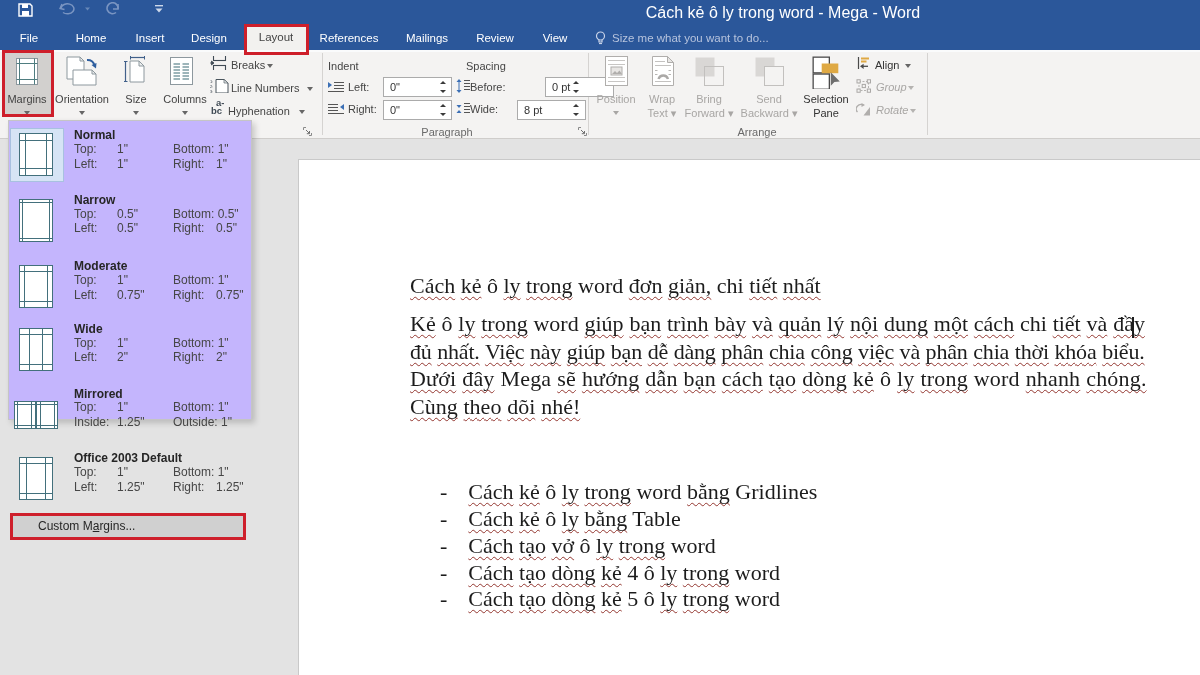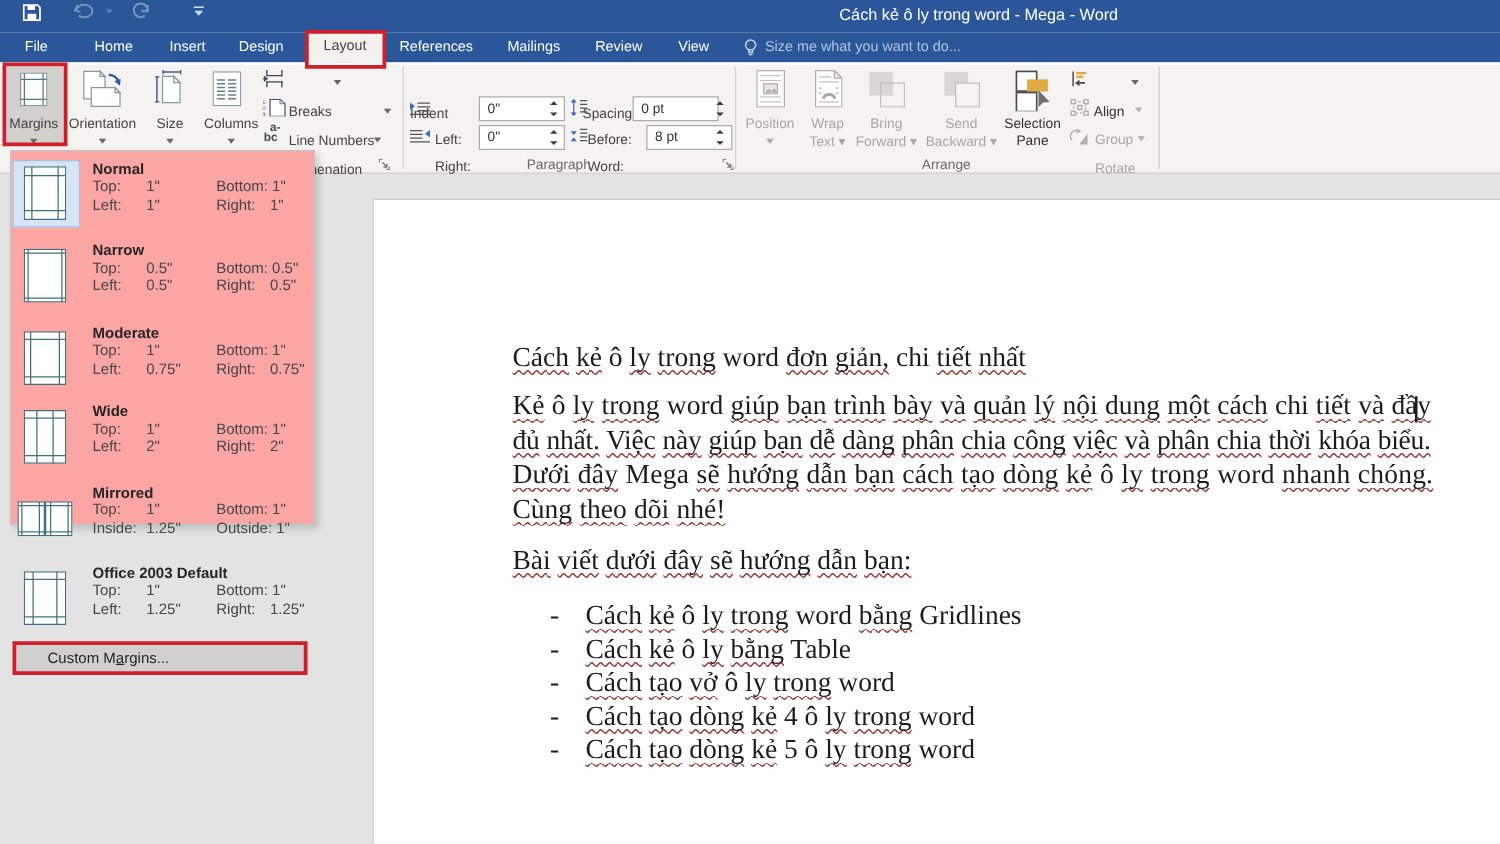--- a/index.html
+++ b/index.html
@@ -3,43 +3,43 @@
 <meta charset="utf-8">
 <style>
 * { margin:0; padding:0; box-sizing:border-box; }
 html,body { width:1200px; height:675px; overflow:hidden; }
 body { font-family:"Liberation Sans", sans-serif; position:relative; background:#e3e3e3; }
 .abs { position:absolute; }
 
 #titlebar { left:0; top:0; width:1200px; height:26px; background:#2b579a; }
 #tabrow { left:0; top:26px; width:1200px; height:24px; background:#2b579a; }
 .tab { position:absolute; top:3px; height:21px; line-height:19px; color:#fff; font-size:11.5px; transform:translateX(-50%); }
-#titletext { position:absolute; left:783px; top:4px; transform:translateX(-50%); color:#fff; font-size:13px; white-space:nowrap; }
+#titletext { position:absolute; left:783px; top:4px; transform:translateX(-50%); color:#fff; font-size:16px; white-space:nowrap; }
 
 #ribbon { left:0; top:50px; width:1200px; height:89px; background:#f4f3f2; border-bottom:1px solid #cfcdcb; }
 .gsep { position:absolute; top:3px; width:1px; height:82px; background:#d5d3d1; }
 .biglabel { position:absolute; font-size:11px; color:#444; text-align:center; transform:translateX(-50%); white-space:nowrap; }
 .caret { position:absolute; width:0; height:0; border-left:3.5px solid transparent; border-right:3.5px solid transparent; border-top:4px solid #666; transform:translateX(-50%); }
-.smalltxt { position:absolute; font-size:11px; color:#444; white-space:nowrap;margin-top:25px; }
+.smalltxt { position:absolute; font-size:11px; color:#444; white-space:nowrap; }
 .grouplabel { position:absolute; top:76px; font-size:11px; color:#6a6a6a; transform:translateX(-50%); white-space:nowrap; }
 .inbox { position:absolute; width:69px; height:20px; background:#fff; border:1px solid #ababab; font-size:11px; color:#333; line-height:18px; padding-left:6px; }
 .spin { position:absolute; width:7px; height:14px; }
 .spin i { position:absolute; left:0; width:0; height:0; border-left:3px solid transparent; border-right:3px solid transparent; }
 .spin .u { top:1px; border-bottom:3.8px solid #3a3a3a; }
 .spin .d { bottom:1px; border-top:3.8px solid #3a3a3a; }
-.gray { color:#a8a6a4 !important; }
+.gray { color:#a8a6a4 !important;font-style:italic; }
 .launcher { position:absolute; width:9px; height:9px; }
 
 #docarea { left:0; top:140px; width:1200px; height:535px; background:#e3e3e3; }
 #page { position:absolute; left:298px; top:19px; width:902px; height:516px; background:#fff; border-top:1px solid #c9c9c9; border-left:1px solid #c9c9c9; }
 #doc { position:absolute; left:0; top:140px; width:976px; height:535px; font-family:"Liberation Serif", serif; font-size:22px; color:#1c1c1c; }
 #doc .par { position:absolute; white-space:nowrap; }
 .sq { text-decoration:underline wavy #943730 1px; text-decoration-skip-ink:none; text-underline-offset:3px; }
 
-#dd { left:8px; top:120px; width:244px; height:300px; background:#fca5a5; border:1px solid #c5c5c5; box-shadow:3px 3px 6px rgba(0,0,0,0.18); }
+#dd { left:8px; top:120px; width:244px; height:300px; background:#c4b5fd; border:1px solid #c5c5c5; box-shadow:3px 3px 6px rgba(0,0,0,0.18); }
 .dditem { position:absolute; left:0; width:100%; height:64px; }
 .ddname { position:absolute; left:65px; top:0; font-size:12px; font-weight:bold; color:#262626; }
 .ddrow { position:absolute; font-size:12px; color:#464646; white-space:nowrap; }
 .redbox { position:absolute; border:3.5px solid #ce1f2b; }
 </style>
 </head>
 <body>
 <div class="abs" id="titlebar">
 
   <svg class="abs" style="left:18px;top:3px" width="15" height="14" viewBox="0 0 15 14">
@@ -225,37 +225,37 @@
       <path d="M3 14 l2.5 -3 h-5 z" fill="#3b6fb5"></path>
     <line x1="3" y1="2" x2="3" y2="12" stroke="#3b6fb5"></line>
     <g stroke="#555">
         <line x1="8" y1="1.5" x2="14" y2="1.5"></line>
         <line x1="8" y1="4.5" x2="14" y2="4.5"></line>
         <line x1="8" y1="7.5" x2="14" y2="7.5"></line>
         <line x1="8" y1="10.5" x2="14" y2="10.5"></line>
       </g>
   </svg>
   <div class="smalltxt" style="left:470px;top:31px">Before:</div>
-  <div class="inbox" style="left:506px;top:27px">0 pt</div>
+  <div class="inbox" style="left:545px;top:27px">0 pt</div>
   <div class="spin" style="left:573px;top:30px">
       <i class="u"></i>
       <i class="d"></i>
     </div>
 
   <svg class="abs" style="left:456px;top:52px" width="14" height="14" viewBox="0 0 14 14">
     <path d="M3 6 l2.5 -3 h-5 z" fill="#3b6fb5"></path>
       <path d="M3 8 l2.5 3 h-5 z" fill="#3b6fb5"></path>
     <g stroke="#555">
         <line x1="8" y1="1.5" x2="14" y2="1.5"></line>
         <line x1="8" y1="4.5" x2="14" y2="4.5"></line>
         <line x1="8" y1="7.5" x2="14" y2="7.5"></line>
         <line x1="8" y1="10.5" x2="14" y2="10.5"></line>
       </g>
   </svg>
-  <div class="smalltxt" style="left:470px;top:53px">Word:</div>
+  <div class="smalltxt" style="left:470px;top:53px">Wide:</div>
   <div class="inbox" style="left:517px;top:49.5px">8 pt</div>
   <div class="spin" style="left:573px;top:52.5px">
       <i class="u"></i>
       <i class="d"></i>
     </div>
 
   <div class="grouplabel" style="left:447px">Paragraph</div>
   <svg class="launcher" style="left:578px;top:77px" viewBox="0 0 9 9">
     <path d="M0.5 3 v-2.5 h2.5" stroke="#8a8a8a" fill="none"></path>
     <path d="M3 3 l3.2 3.2 M6.5 4 v2.7 h-2.7" stroke="#707070" fill="none"></path>
@@ -354,21 +354,20 @@
   <div id="page"></div>
 </div>
 
 <div class="abs" id="doc">
   <div class="par" style="left:410px;top:132.5px;"><span class="sq">Cách</span> <span class="sq">kẻ</span> ô <span class="sq">ly</span> <span class="sq">trong</span> word <span class="sq">đơn</span> <span class="sq">giản,</span> chi <span class="sq">tiết</span> <span class="sq">nhất</span></div>
   <div class="par" style="left:410px;top:170.3px;line-height:27.5px;word-spacing:0.3px;"><span class="sq">Kẻ</span> ô <span class="sq">ly</span> <span class="sq">trong</span> word <span class="sq">giúp</span> <span class="sq">bạn</span> <span class="sq">trình</span> <span class="sq">bày</span> <span class="sq">và</span> <span class="sq">quản</span> <span class="sq">lý</span> <span class="sq">nội</span> <span class="sq">dung</span> <span class="sq">một</span> <span class="sq">cách</span> chi <span class="sq">tiết</span> <span class="sq">và</span> <span class="sq">đầy</span><br>
 <span style="letter-spacing:-0.19px"><span class="sq">đủ</span> <span class="sq">nhất.</span> <span class="sq">Việc</span> <span class="sq">này</span> <span class="sq">giúp</span> <span class="sq">bạn</span> <span class="sq">dễ</span> <span class="sq">dàng</span> <span class="sq">phân</span> <span class="sq">chia</span> <span class="sq">công</span> <span class="sq">việc</span> <span class="sq">và</span> <span class="sq">phân</span> <span class="sq">chia</span> <span class="sq">thời</span> <span class="sq">khóa</span> <span class="sq">biểu.</span></span><br>
 <span style="letter-spacing:0.17px"><span class="sq">Dưới</span> <span class="sq">đây</span> Mega <span class="sq">sẽ</span> <span class="sq">hướng</span> <span class="sq">dẫn</span> <span class="sq">bạn</span> <span class="sq">cách</span> <span class="sq">tạo</span> <span class="sq">dòng</span> <span class="sq">kẻ</span> ô <span class="sq">ly</span> <span class="sq">trong</span> word <span class="sq">nhanh</span> <span class="sq">chóng.</span></span><br>
 <span class="sq">Cùng</span> <span class="sq">theo</span> <span class="sq">dõi</span> <span class="sq">nhé!</span></div>
   <div style="position:absolute;left:1132px;top:177px;width:1.6px;height:21px;background:#1c1c1c;"></div>
-  <div class="par" style="left:410px;top:294.8px;"><span class="sq">Bài</span> <span class="sq">viết</span> <span class="sq">dưới</span> <span class="sq">đây</span> <span class="sq">sẽ</span> <span class="sq">hướng</span> <span class="sq">dẫn</span> <span class="sq">bạn:</span></div>
   <div class="par" style="left:440px;top:339.2px;line-height:26.8px;">-<span style="display:inline-block;width:21px;"></span><span class="sq">Cách</span> <span class="sq">kẻ</span> ô <span class="sq">ly</span> <span class="sq">trong</span> word <span class="sq">bằng</span> Gridlines<br>
 -<span style="display:inline-block;width:21px;"></span><span class="sq">Cách</span> <span class="sq">kẻ</span> ô <span class="sq">ly</span> <span class="sq">bằng</span> Table<br>
 -<span style="display:inline-block;width:21px;"></span><span class="sq">Cách</span> <span class="sq">tạo</span> <span class="sq">vở</span> ô <span class="sq">ly</span> <span class="sq">trong</span> word<br>
 -<span style="display:inline-block;width:21px;"></span><span class="sq">Cách</span> <span class="sq">tạo</span> <span class="sq">dòng</span> <span class="sq">kẻ</span> 4 ô <span class="sq">ly</span> <span class="sq">trong</span> word<br>
 -<span style="display:inline-block;width:21px;"></span><span class="sq">Cách</span> <span class="sq">tạo</span> <span class="sq">dòng</span> <span class="sq">kẻ</span> 5 ô <span class="sq">ly</span> <span class="sq">trong</span> word</div>
 </div>
 
 <div class="abs" id="dd">
 
   <div class="dditem" style="top:6px;">

